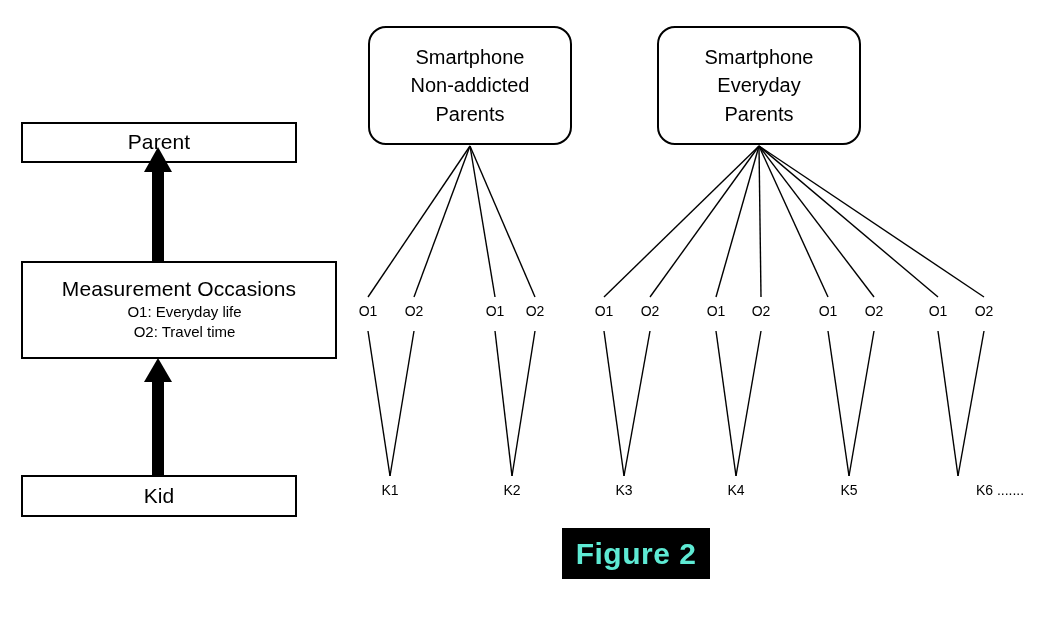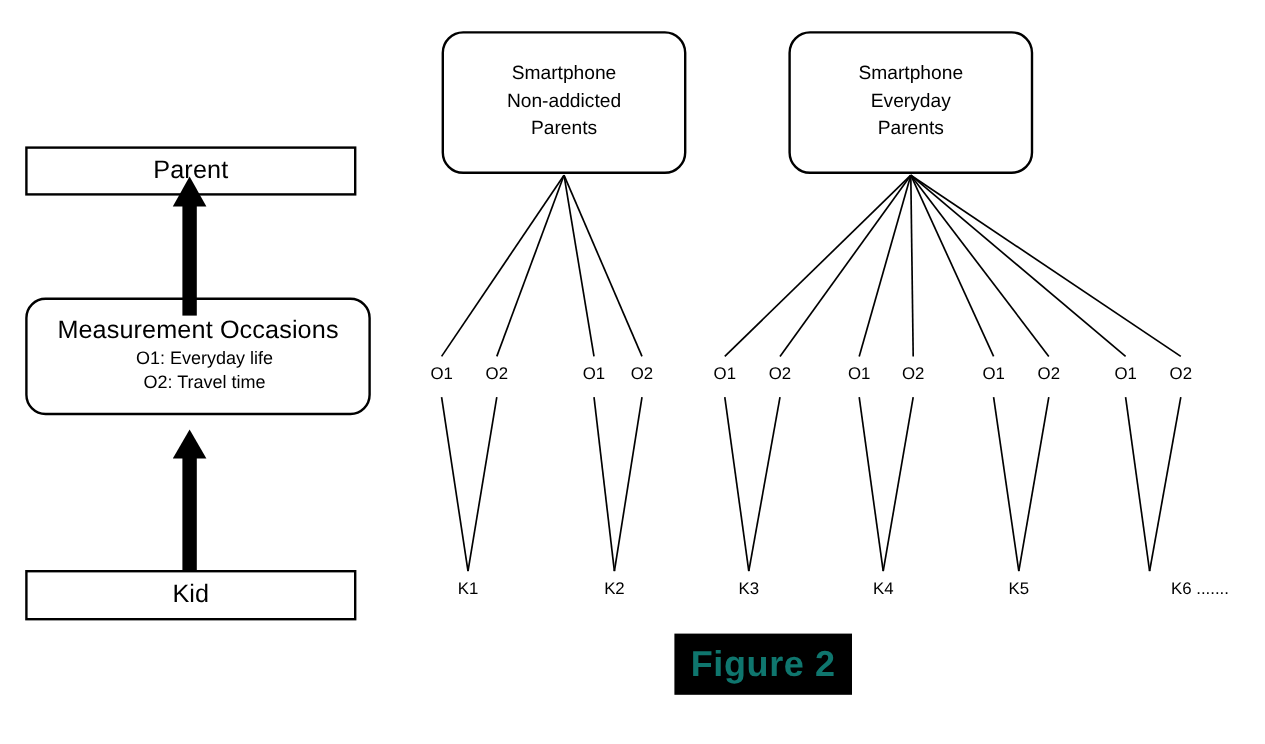--- a/index.html
+++ b/index.html
@@ -34,36 +34,36 @@
   .legend-title {
     font-size: 21px;
     letter-spacing: 0.1px;
   }
   .legend-sub {
     font-size: 15px;
     line-height: 1.35;
     margin-left: 11px;
   }
   #box-parent  { left: 21px;  top: 103px; width: 276px; height: 41px; margin-top: 19px; }
-  #box-measure { left: 21px;  top: 248px; width: 288px; height: 98px; border-radius: 17px; }
+  #box-measure { left: 21px;  top: 261px; width: 316px; height: 98px; }
   #box-kid     { left: 21px;  top: 475px; width: 276px; height: 42px; }
 
   
   .group-box {
     position: absolute;
     box-sizing: border-box;
     border: 2px solid #000000;
     border-radius: 18px;
     background: #ffffff;
     display: flex;
     flex-direction: column;
     align-items: center;
     justify-content: center;
     text-align: center;
-    font-size: 16px;
+    font-size: 20px;
     line-height: 1.42;
   }
   .group-box .bold { font-weight: normal; }
   #group-nonaddicted { left: 368px; top: 26px; width: 204px; height: 119px; }
   #group-addicted    { left: 657px; top: 26px; width: 204px; height: 119px; }
 
   .node-label {
     position: absolute;
     font-size: 14px;
     white-space: nowrap;
@@ -83,21 +83,21 @@
   }
 
   
   #figure-caption {
     position: absolute;
     left: 562px;
     top: 528px;
     width: 148px;
     height: 51px;
     background: #000000;
-    color: #0f766e;
+    color: #5eead4;
     font-size: 30px;
     font-weight: bold;
     display: flex;
     align-items: center;
     justify-content: center;
     letter-spacing: 0.5px;
   }
 </style>
 </head>
 <body>

